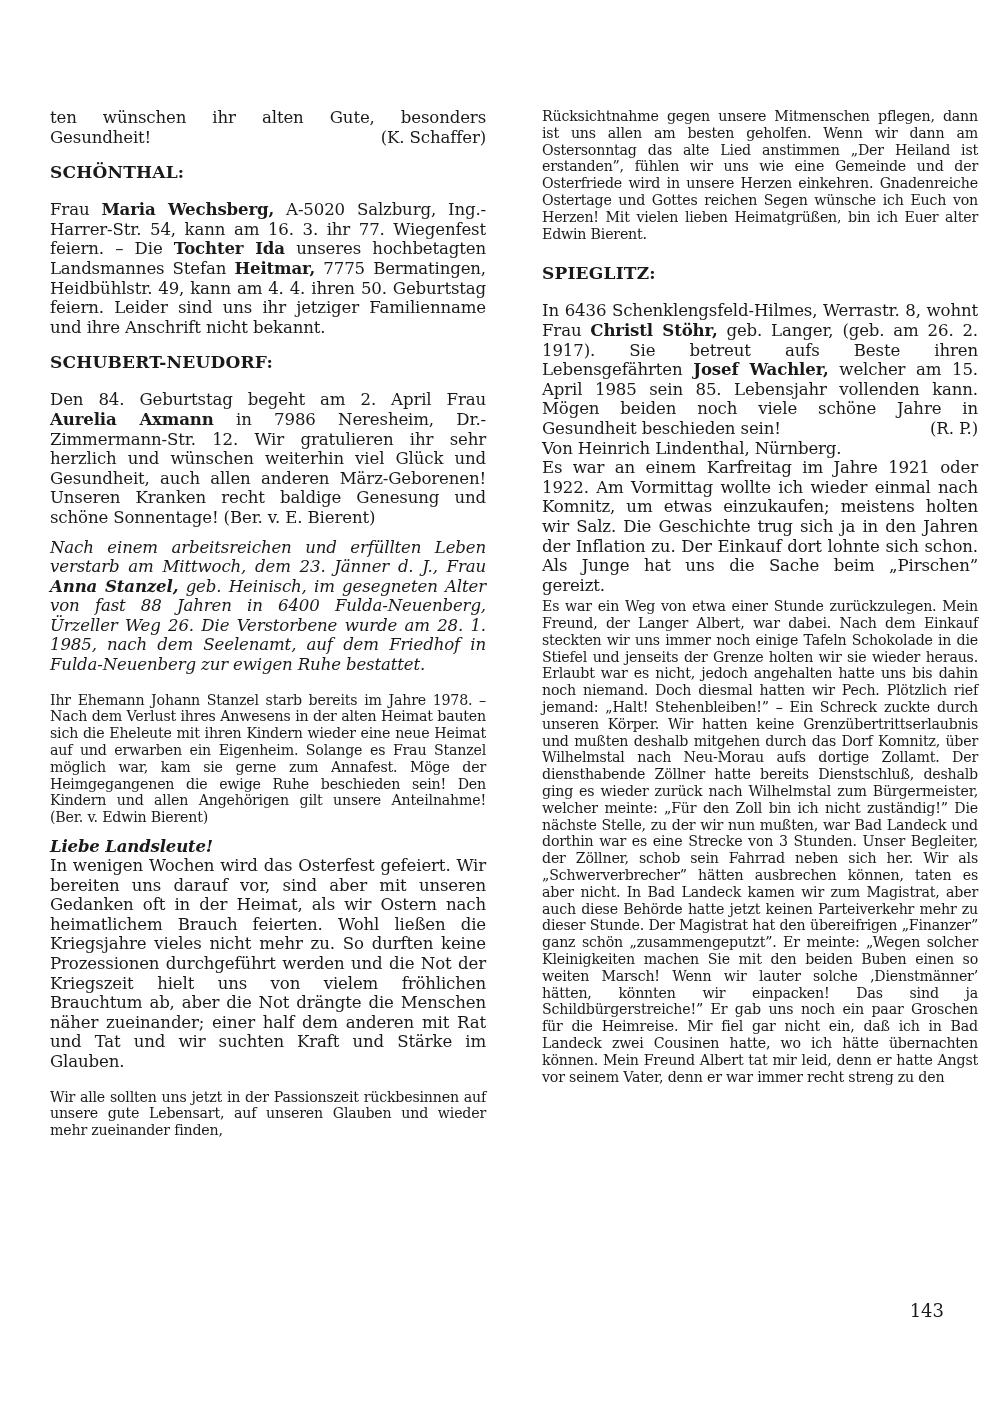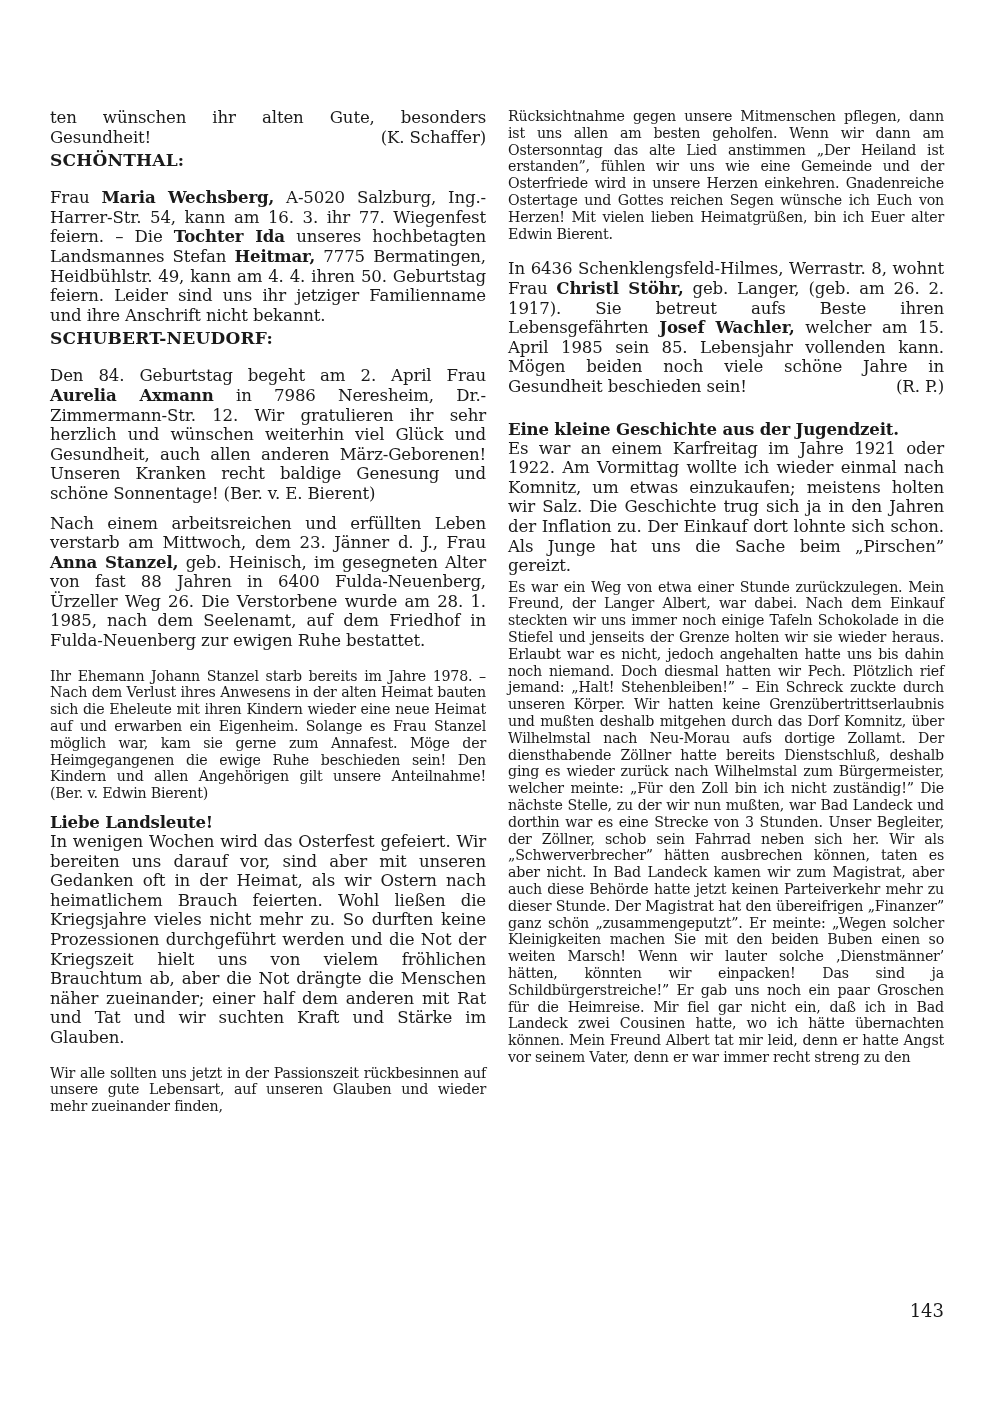--- a/index.html
+++ b/index.html
@@ -1,29 +1,29 @@
 <!DOCTYPE html>
 <html><head>
 <meta charset="utf-8">
 <style>
   html, body { margin: 0; padding: 0; background: #ffffff; }
   body { width: 1000px; height: 1413px; position: relative; overflow: hidden; color: #1a1a1a; font-family: "DejaVu Serif", "Liberation Serif", serif; }
   .col { position: absolute; top: 108px; width: 436px; }
   .col-left { left: 50px; }
-  .col-right { left: 508px; width: 436px; }
+  .col-right { left: 542px; width: 436px; }
   p, h2, h3 { margin: 0; }
   .lg { font-size: 16.6px; line-height: 19.6px; text-align: justify; letter-spacing: -0.15px; }
   .sm { font-size: 14.2px; line-height: 16.8px; text-align: justify; letter-spacing: -0.2px; }
   .hd { font-size: 17px; line-height: 22px; font-weight: bold; letter-spacing: 0.2px; }
   .hd2 { font-size: 16.6px; line-height: 20px; font-weight: bold; letter-spacing: -0.2px; }
   b { font-weight: bold; }
   .sig { float: right; }
   .gap-s { margin-top: 17px; }
-  .gap-m { margin-top: 10px; }
-  .gap-l { margin-top: 2px; }
+  .gap-m { margin-top: 10px; font-style: italic; }
+  .gap-l { margin-top: 14px; }
   .page-num { position: absolute; right: 56px; top: 1300px; font-size: 18px; font-family: "DejaVu Serif", "Liberation Serif", serif; }
 </style>
 </head>
 <body>
 
 <div class="col col-left">
   <p class="lg">
     <span>ten wünschen ihr alten Gute, besonders Gesundheit!</span>
     <span class="sig">(K. Schaffer)</span>
   </p>
@@ -37,20 +37,21 @@
   <p class="sm gap-s">Ihr Ehemann Johann Stanzel starb bereits im Jahre 1978. – Nach dem Verlust ihres Anwesens in der alten Heimat bauten sich die Eheleute mit ihren Kindern wieder eine neue Heimat auf und erwarben ein Eigenheim. Solange es Frau Stanzel möglich war, kam sie gerne zum Annafest. Möge der Heimgegangenen die ewige Ruhe beschieden sein! Den Kindern und allen Angehörigen gilt unsere Anteilnahme! (Ber. v. Edwin Bierent)</p>
 
   <h3 class="hd2 gap-m">Liebe Landsleute!</h3>
   <p class="lg">In wenigen Wochen wird das Osterfest gefeiert. Wir bereiten uns darauf vor, sind aber mit unseren Gedanken oft in der Heimat, als wir Ostern nach heimatlichem Brauch feierten. Wohl ließen die Kriegsjahre vieles nicht mehr zu. So durften keine Prozessionen durchgeführt werden und die Not der Kriegszeit hielt uns von vielem fröhlichen Brauchtum ab, aber die Not drängte die Menschen näher zueinander; einer half dem anderen mit Rat und Tat und wir suchten Kraft und Stärke im Glauben.</p>
   <p class="sm gap-s">Wir alle sollten uns jetzt in der Passionszeit rückbesinnen auf unsere gute Lebensart, auf unseren Glauben und wieder mehr zueinander finden,</p>
 </div>
 
 <div class="col col-right">
   <p class="sm">Rücksichtnahme gegen unsere Mitmenschen pflegen, dann ist uns allen am besten geholfen. Wenn wir dann am Ostersonntag das alte Lied anstimmen „Der Heiland ist erstanden”, fühlen wir uns wie eine Gemeinde und der Osterfriede wird in unsere Herzen einkehren. Gnadenreiche Ostertage und Gottes reichen Segen wünsche ich Euch von Herzen! Mit vielen lieben Heimatgrüßen, bin ich Euer alter Edwin Bierent.</p>
 
+  <h2 class="hd gap-l" style="margin-top:20px">SPIEGLITZ:</h2>
   <p class="lg gap-s"><span>In 6436 Schenklengsfeld-Hilmes, Werrastr. 8, wohnt Frau </span><b>Christl Stöhr,</b><span> geb. Langer, (geb. am 26. 2. 1917). Sie betreut aufs Beste ihren Lebensgefährten </span><b>Josef Wachler,</b><span> welcher am 15. April 1985 sein 85. Lebensjahr vollenden kann. Mögen beiden noch viele schöne Jahre in Gesundheit beschieden sein!</span><span class="sig">(R. P.)</span></p>
 
-  <h3 class="hd2" style="margin-top:22px">Eine kleine Geschichte aus der Jugendzeit.</h3>
+  <p class="lg" style="text-align:left">Von Heinrich Lindenthal, Nürnberg.</p>
   <p class="lg">Es war an einem Karfreitag im Jahre 1921 oder 1922. Am Vormittag wollte ich wieder einmal nach Komnitz, um etwas einzukaufen; meistens holten wir Salz. Die Geschichte trug sich ja in den Jahren der Inflation zu. Der Einkauf dort lohnte sich schon. Als Junge hat uns die Sache beim „Pirschen” gereizt.</p>
   <p class="sm" style="margin-top:3px">Es war ein Weg von etwa einer Stunde zurückzulegen. Mein Freund, der Langer Albert, war dabei. Nach dem Einkauf steckten wir uns immer noch einige Tafeln Schokolade in die Stiefel und jenseits der Grenze holten wir sie wieder heraus. Erlaubt war es nicht, jedoch angehalten hatte uns bis dahin noch niemand. Doch diesmal hatten wir Pech. Plötzlich rief jemand: „Halt! Stehenbleiben!” – Ein Schreck zuckte durch unseren Körper. Wir hatten keine Grenzübertrittserlaubnis und mußten deshalb mitgehen durch das Dorf Komnitz, über Wilhelmstal nach Neu-Morau aufs dortige Zollamt. Der diensthabende Zöllner hatte bereits Dienstschluß, deshalb ging es wieder zurück nach Wilhelmstal zum Bürgermeister, welcher meinte: „Für den Zoll bin ich nicht zuständig!” Die nächste Stelle, zu der wir nun mußten, war Bad Landeck und dorthin war es eine Strecke von 3 Stunden. Unser Begleiter, der Zöllner, schob sein Fahrrad neben sich her. Wir als „Schwerverbrecher” hätten ausbrechen können, taten es aber nicht. In Bad Landeck kamen wir zum Magistrat, aber auch diese Behörde hatte jetzt keinen Parteiverkehr mehr zu dieser Stunde. Der Magistrat hat den übereifrigen „Finanzer” ganz schön „zusammengeputzt”. Er meinte: „Wegen solcher Kleinigkeiten machen Sie mit den beiden Buben einen so weiten Marsch! Wenn wir lauter solche ‚Dienstmänner’ hätten, könnten wir einpacken! Das sind ja Schildbürgerstreiche!” Er gab uns noch ein paar Groschen für die Heimreise. Mir fiel gar nicht ein, daß ich in Bad Landeck zwei Cousinen hatte, wo ich hätte übernachten können. Mein Freund Albert tat mir leid, denn er hatte Angst vor seinem Vater, denn er war immer recht streng zu den</p>
 </div>
 
 <div class="page-num">143</div>
 
 </body></html>

